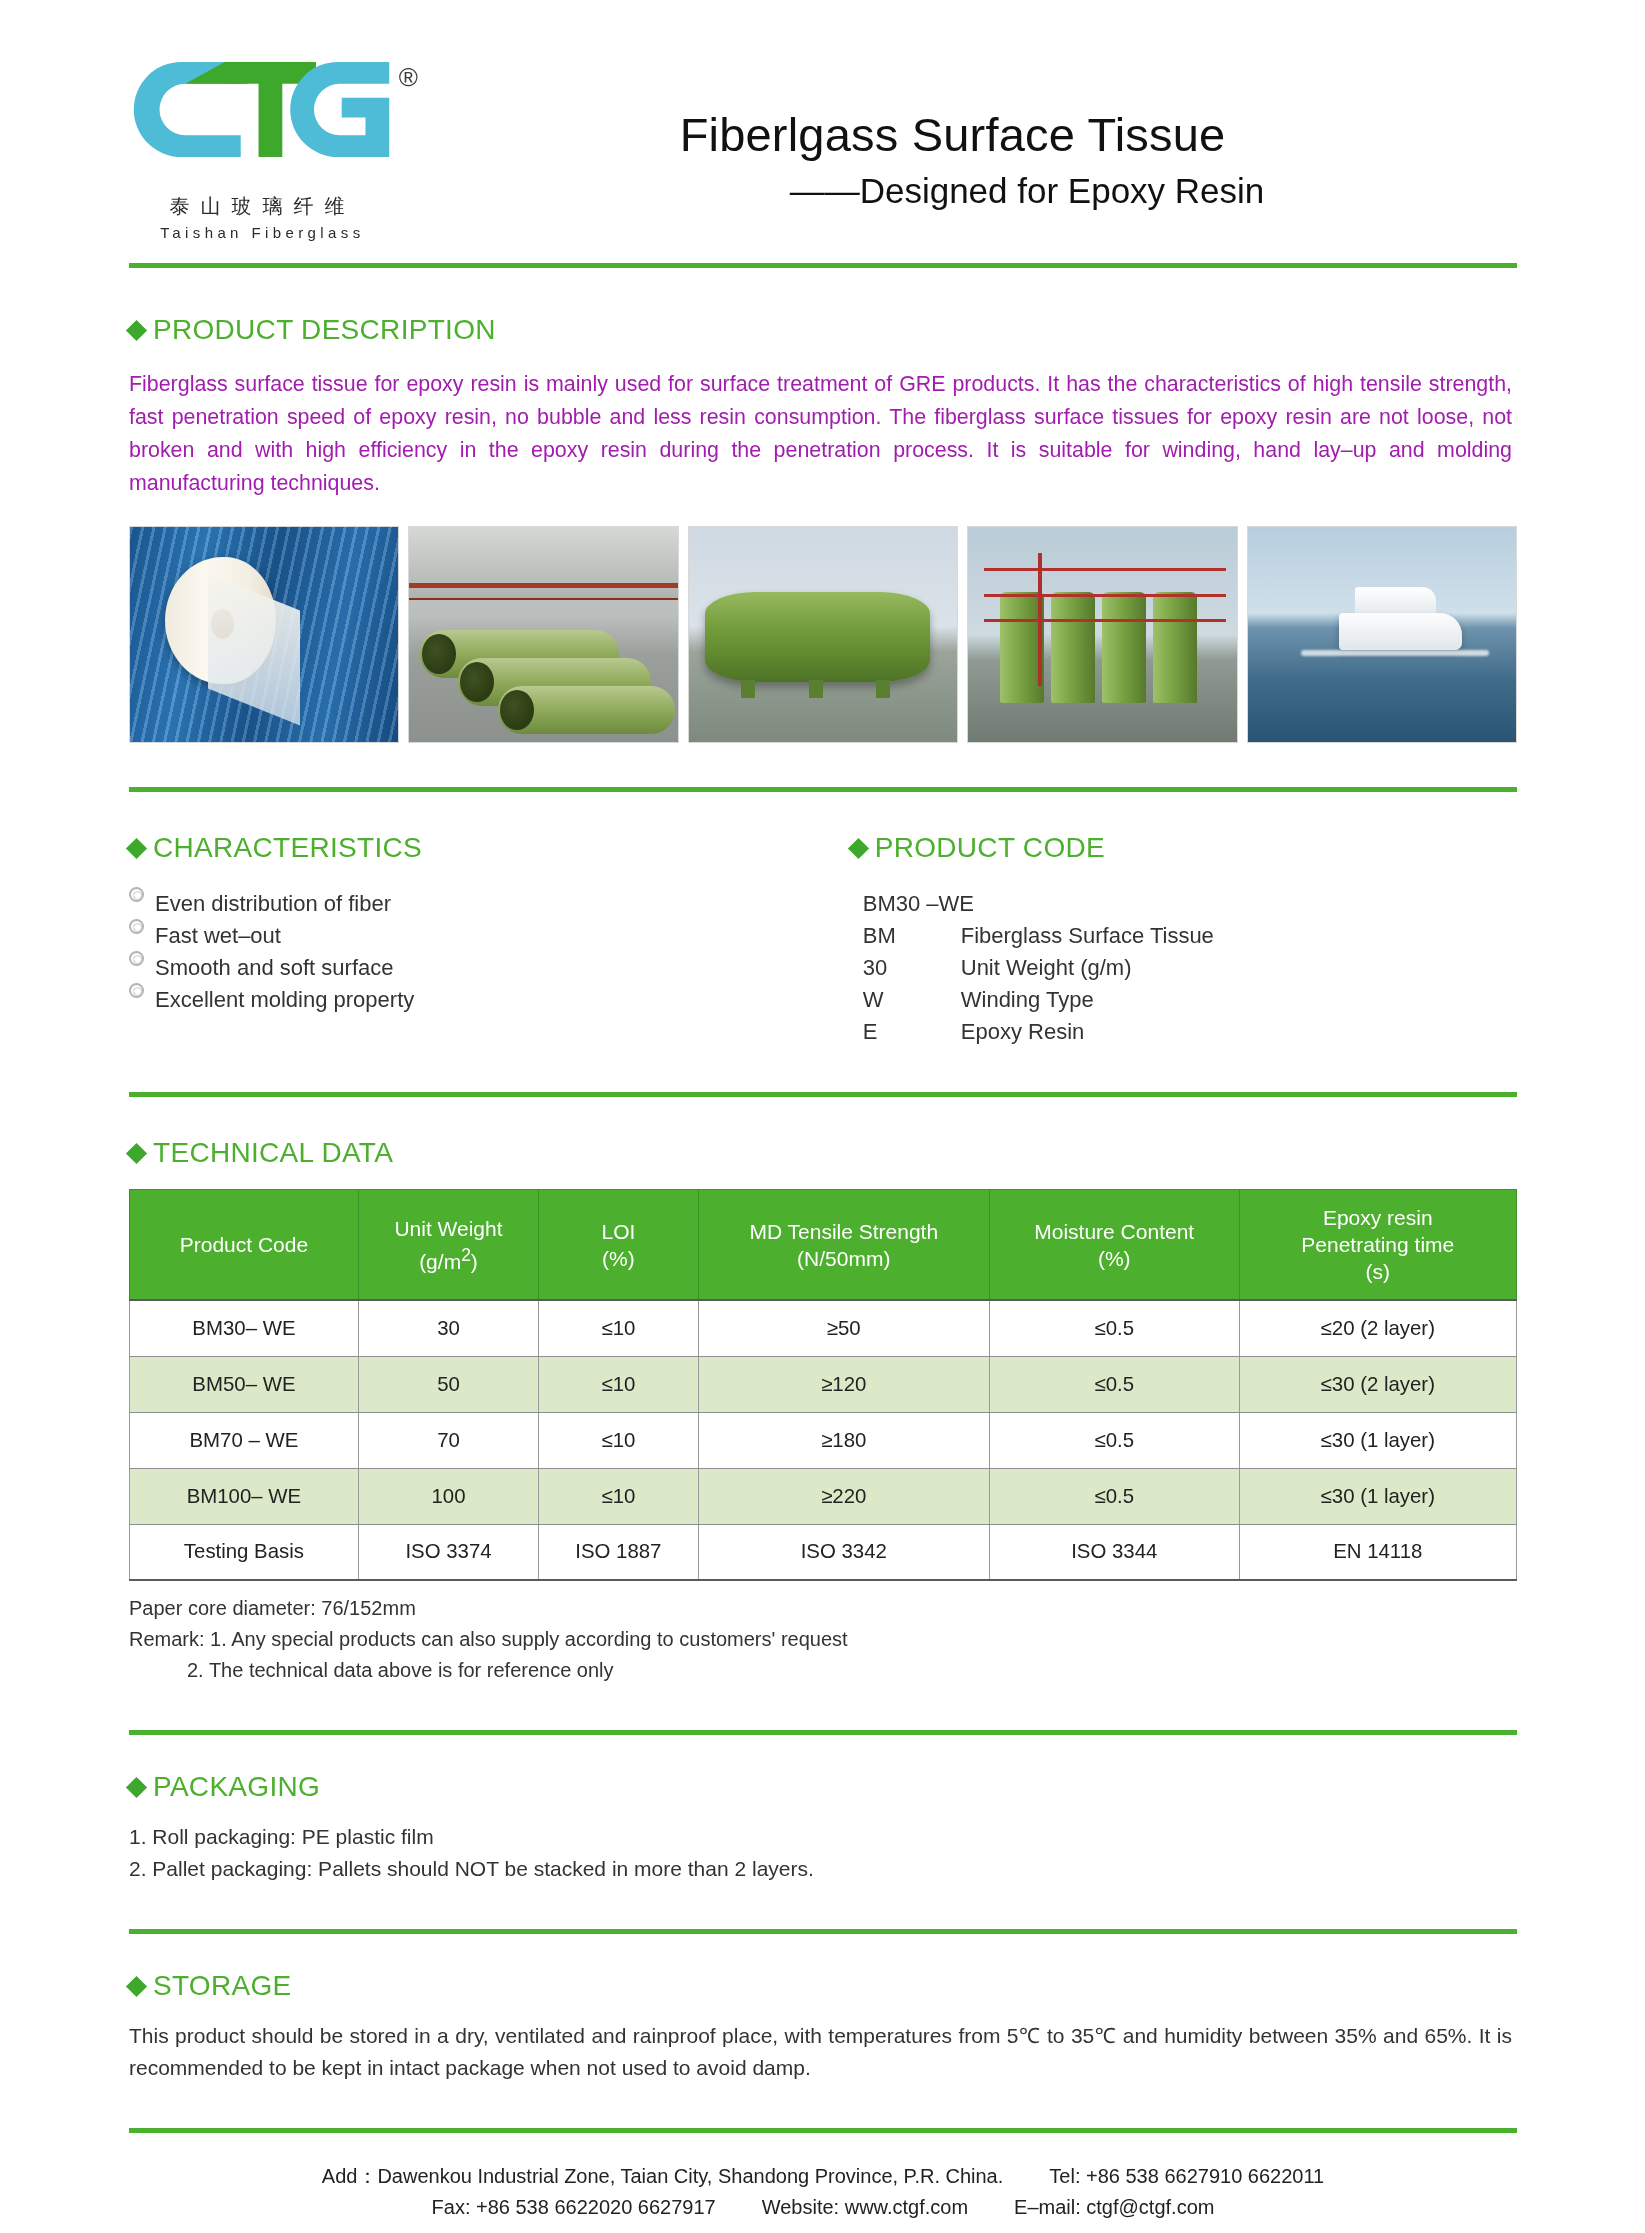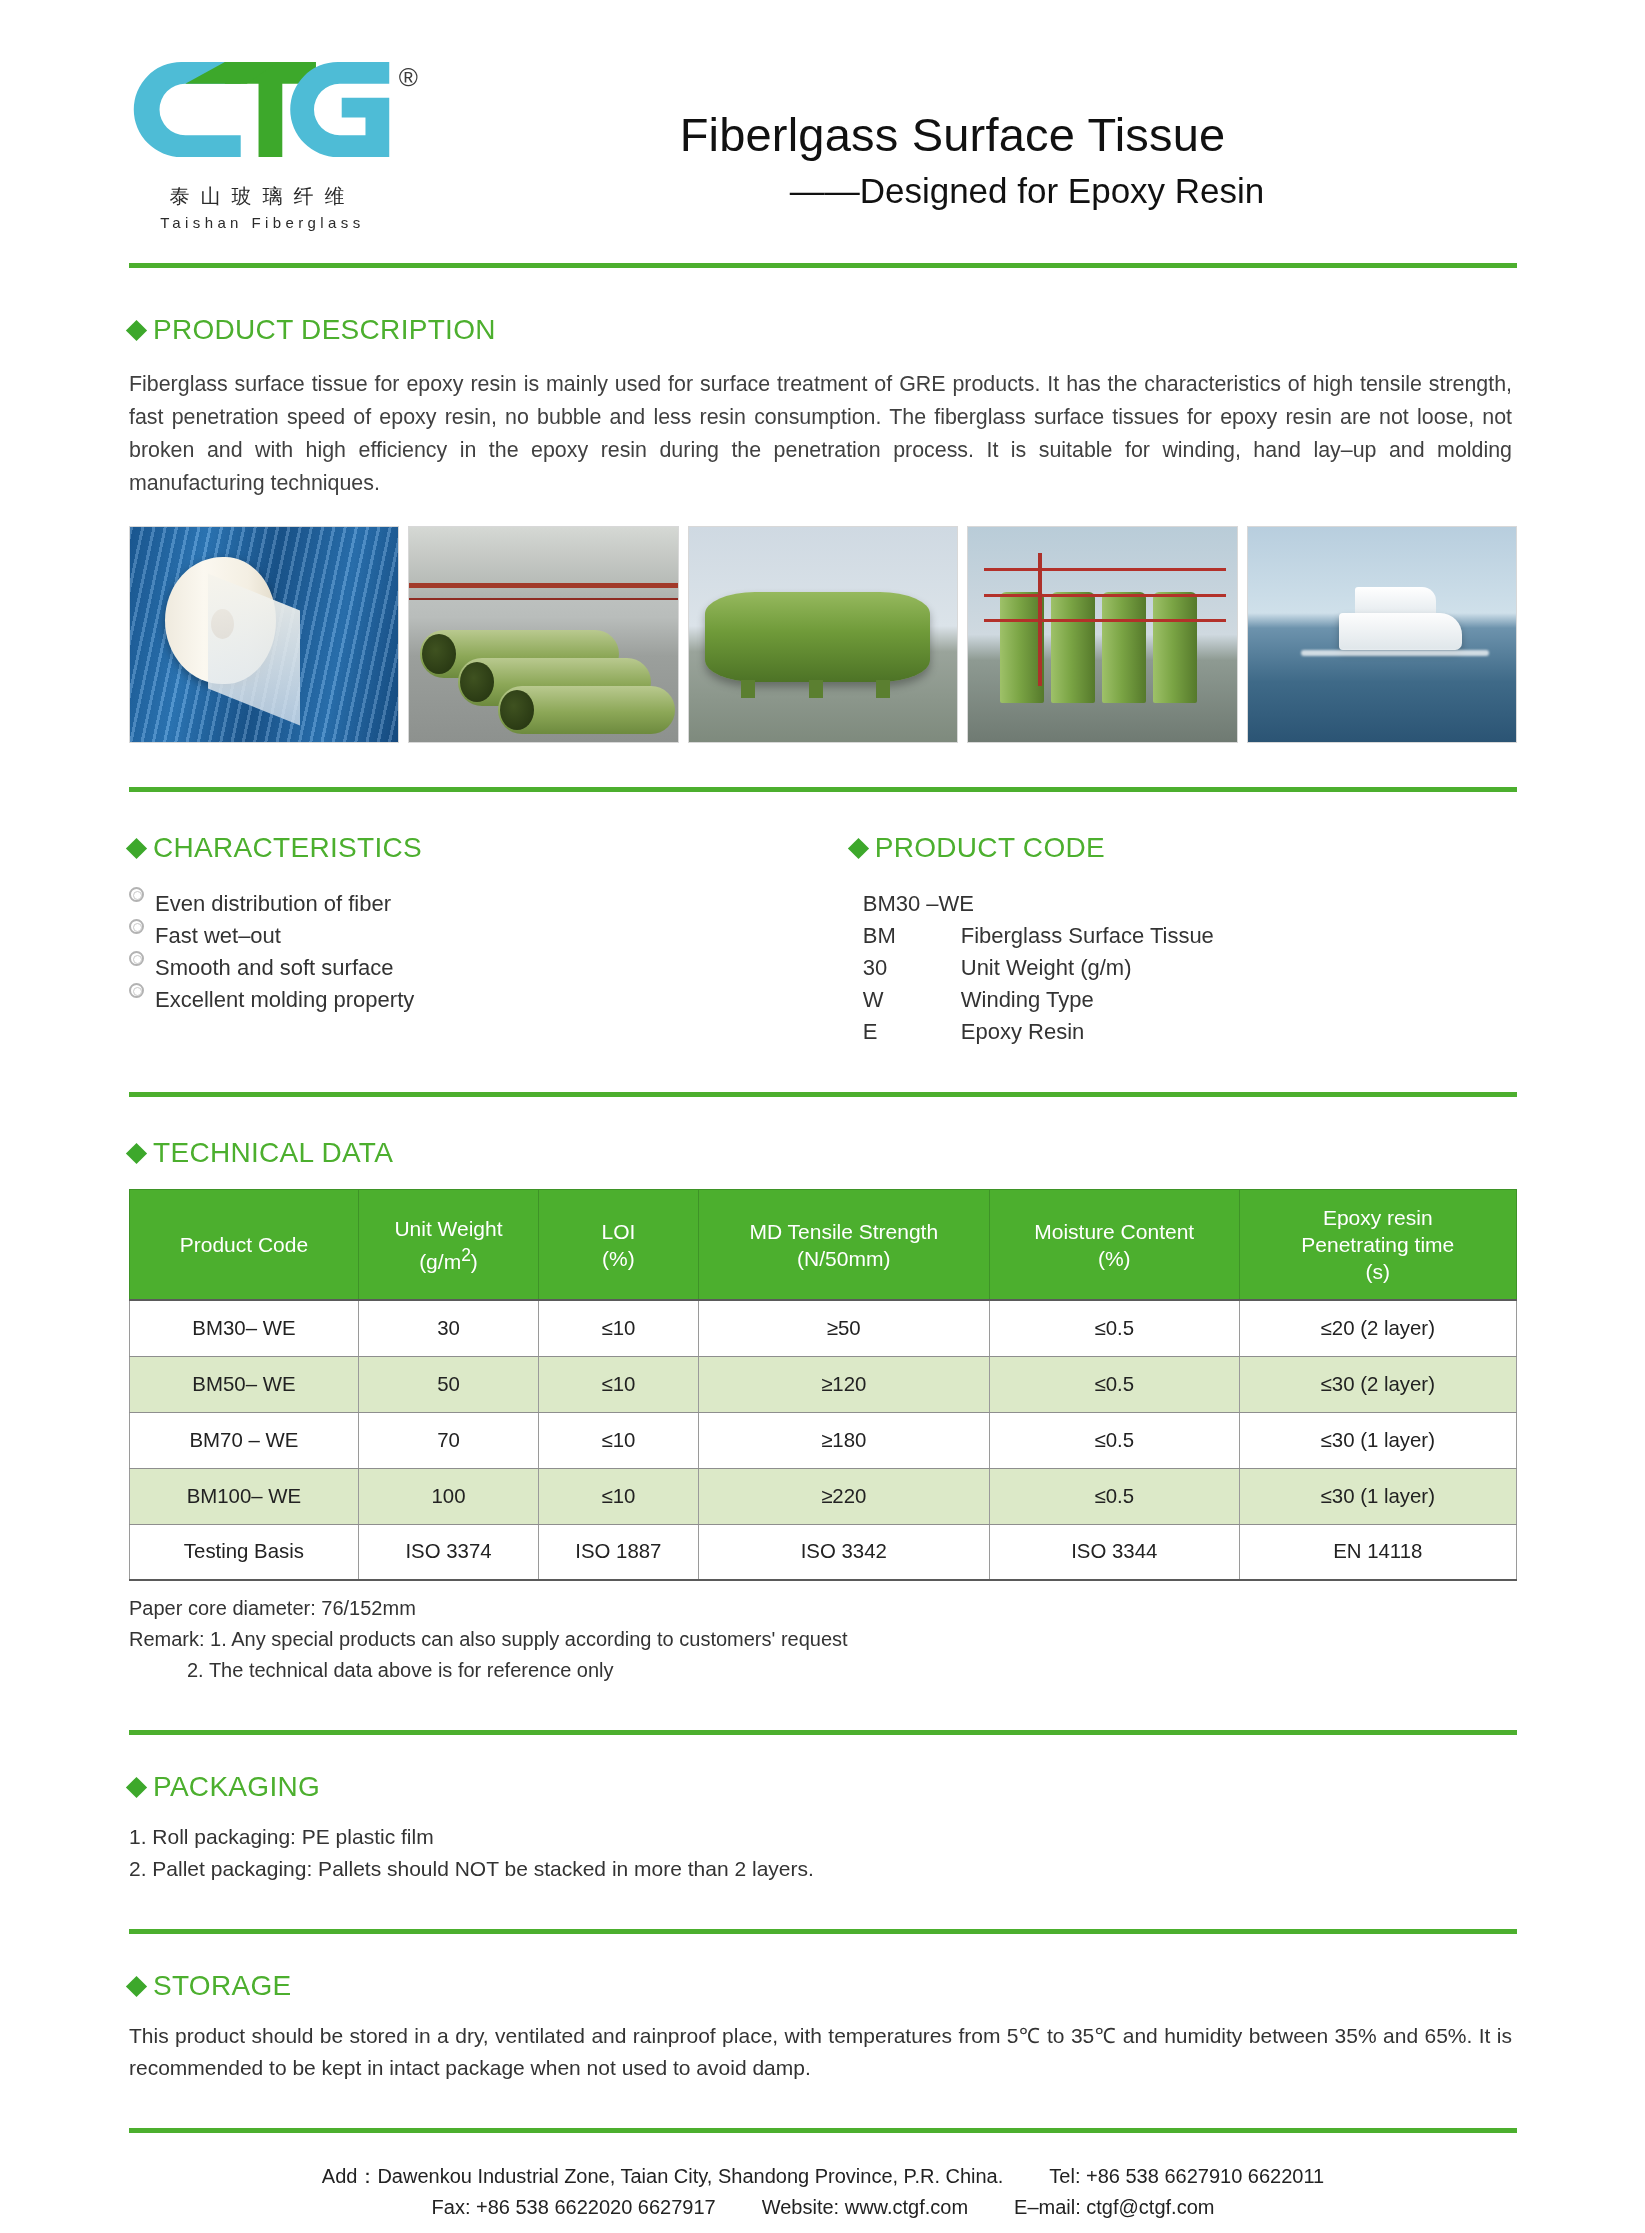--- a/index.html
+++ b/index.html
@@ -38,21 +38,21 @@
   }
   .logo-mark svg { display: block; }
   .logo-reg {
     position: absolute;
     right: -22px;
     top: 2px;
     font-size: 26px;
     color: #3b3b3b;
   }
   .logo-cn {
-    margin-top: 22px;
+    margin-top: 32px;
     font-size: 20px;
     letter-spacing: 11px;
     color: #2b2b2b;
     text-align: center;
     width: 267px;
     font-family: "DejaVu Sans", sans-serif;
   }
   .logo-en {
     margin-top: 4px;
     font-size: 15px;
@@ -108,21 +108,21 @@
     margin-right: 9px;
     flex: 0 0 15px;
   }
 
   
   .desc-section { padding: 46px 129px 0 129px; }
   .desc-body {
     margin-top: 22px;
     font-size: 21.4px;
     line-height: 33px;
-    color: #404040;
+    color: #a21caf;
     text-align: justify;
     max-width: 1383px;
   }
 
   
   .img-strip {
     display: flex;
     gap: 9px;
     margin: 26px 129px 0 129px;
   }

